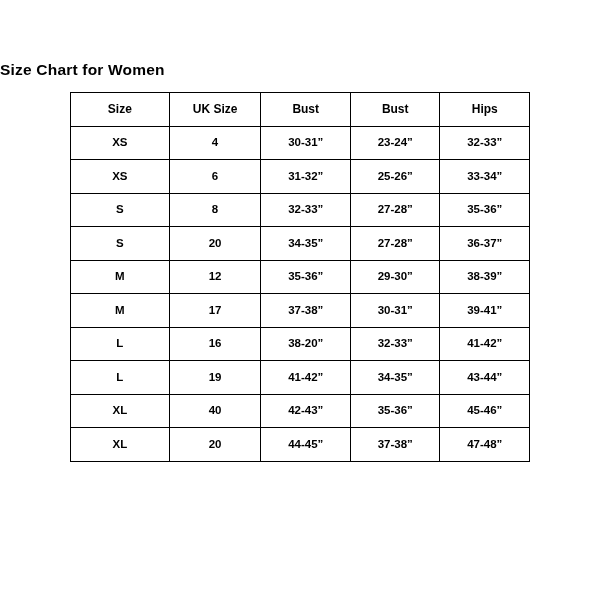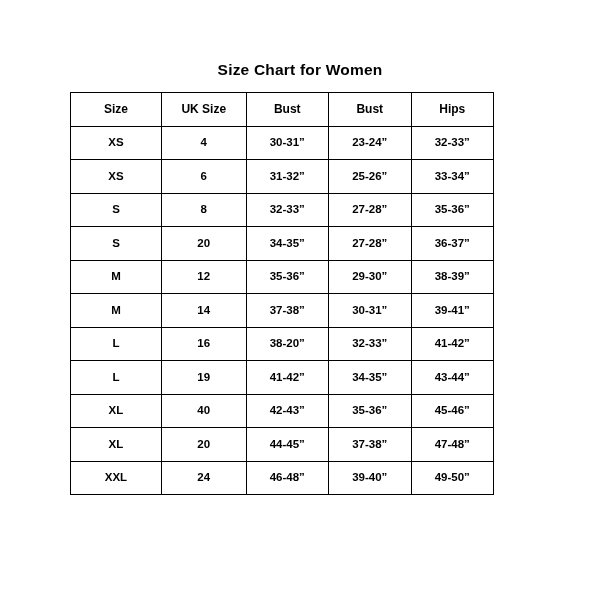--- a/index.html
+++ b/index.html
@@ -14,35 +14,34 @@
     color: #000000;
     overflow: hidden;
   }
   .page {
     width: 600px;
     height: 600px;
     position: relative;
     box-sizing: border-box;
   }
   .title {
-    text-align: center;
     font-size: 15.5px;
     font-weight: bold;
     letter-spacing: 0.2px;
     margin: 0;
     position: absolute;
     top: 61px;
     left: 0;
     right: 0;
   }
   .table-wrap {
     position: absolute;
     top: 92px;
     left: 70px;
-    width: 424px;
+    width: 460px;
   }
   table.size-chart {
     border-collapse: collapse;
     width: 100%;
     table-layout: fixed;
   }
   table.size-chart th,
   table.size-chart td {
     border: 1.3px solid #000000;
     text-align: center;
@@ -117,21 +116,21 @@
         </tr>
         <tr>
           <td>M</td>
           <td>12</td>
           <td>35-36”</td>
           <td>29-30”</td>
           <td>38-39”</td>
         </tr>
         <tr>
           <td>M</td>
-          <td>14</td>
+          <td>17</td>
           <td>37-38”</td>
           <td>30-31”</td>
           <td>39-41”</td>
         </tr>
         <tr>
           <td>L</td>
           <td>16</td>
           <td>38-20”</td>
           <td>32-33”</td>
           <td>41-42”</td>
@@ -150,23 +149,16 @@
           <td>35-36”</td>
           <td>45-46”</td>
         </tr>
         <tr>
           <td>XL</td>
           <td>20</td>
           <td>44-45”</td>
           <td>37-38”</td>
           <td>47-48”</td>
         </tr>
-        <tr>
-          <td>XXL</td>
-          <td>24</td>
-          <td>46-48”</td>
-          <td>39-40”</td>
-          <td>49-50”</td>
-        </tr>
       </tbody>
     </table>
   </div>
 </div>
 
 </body></html>

